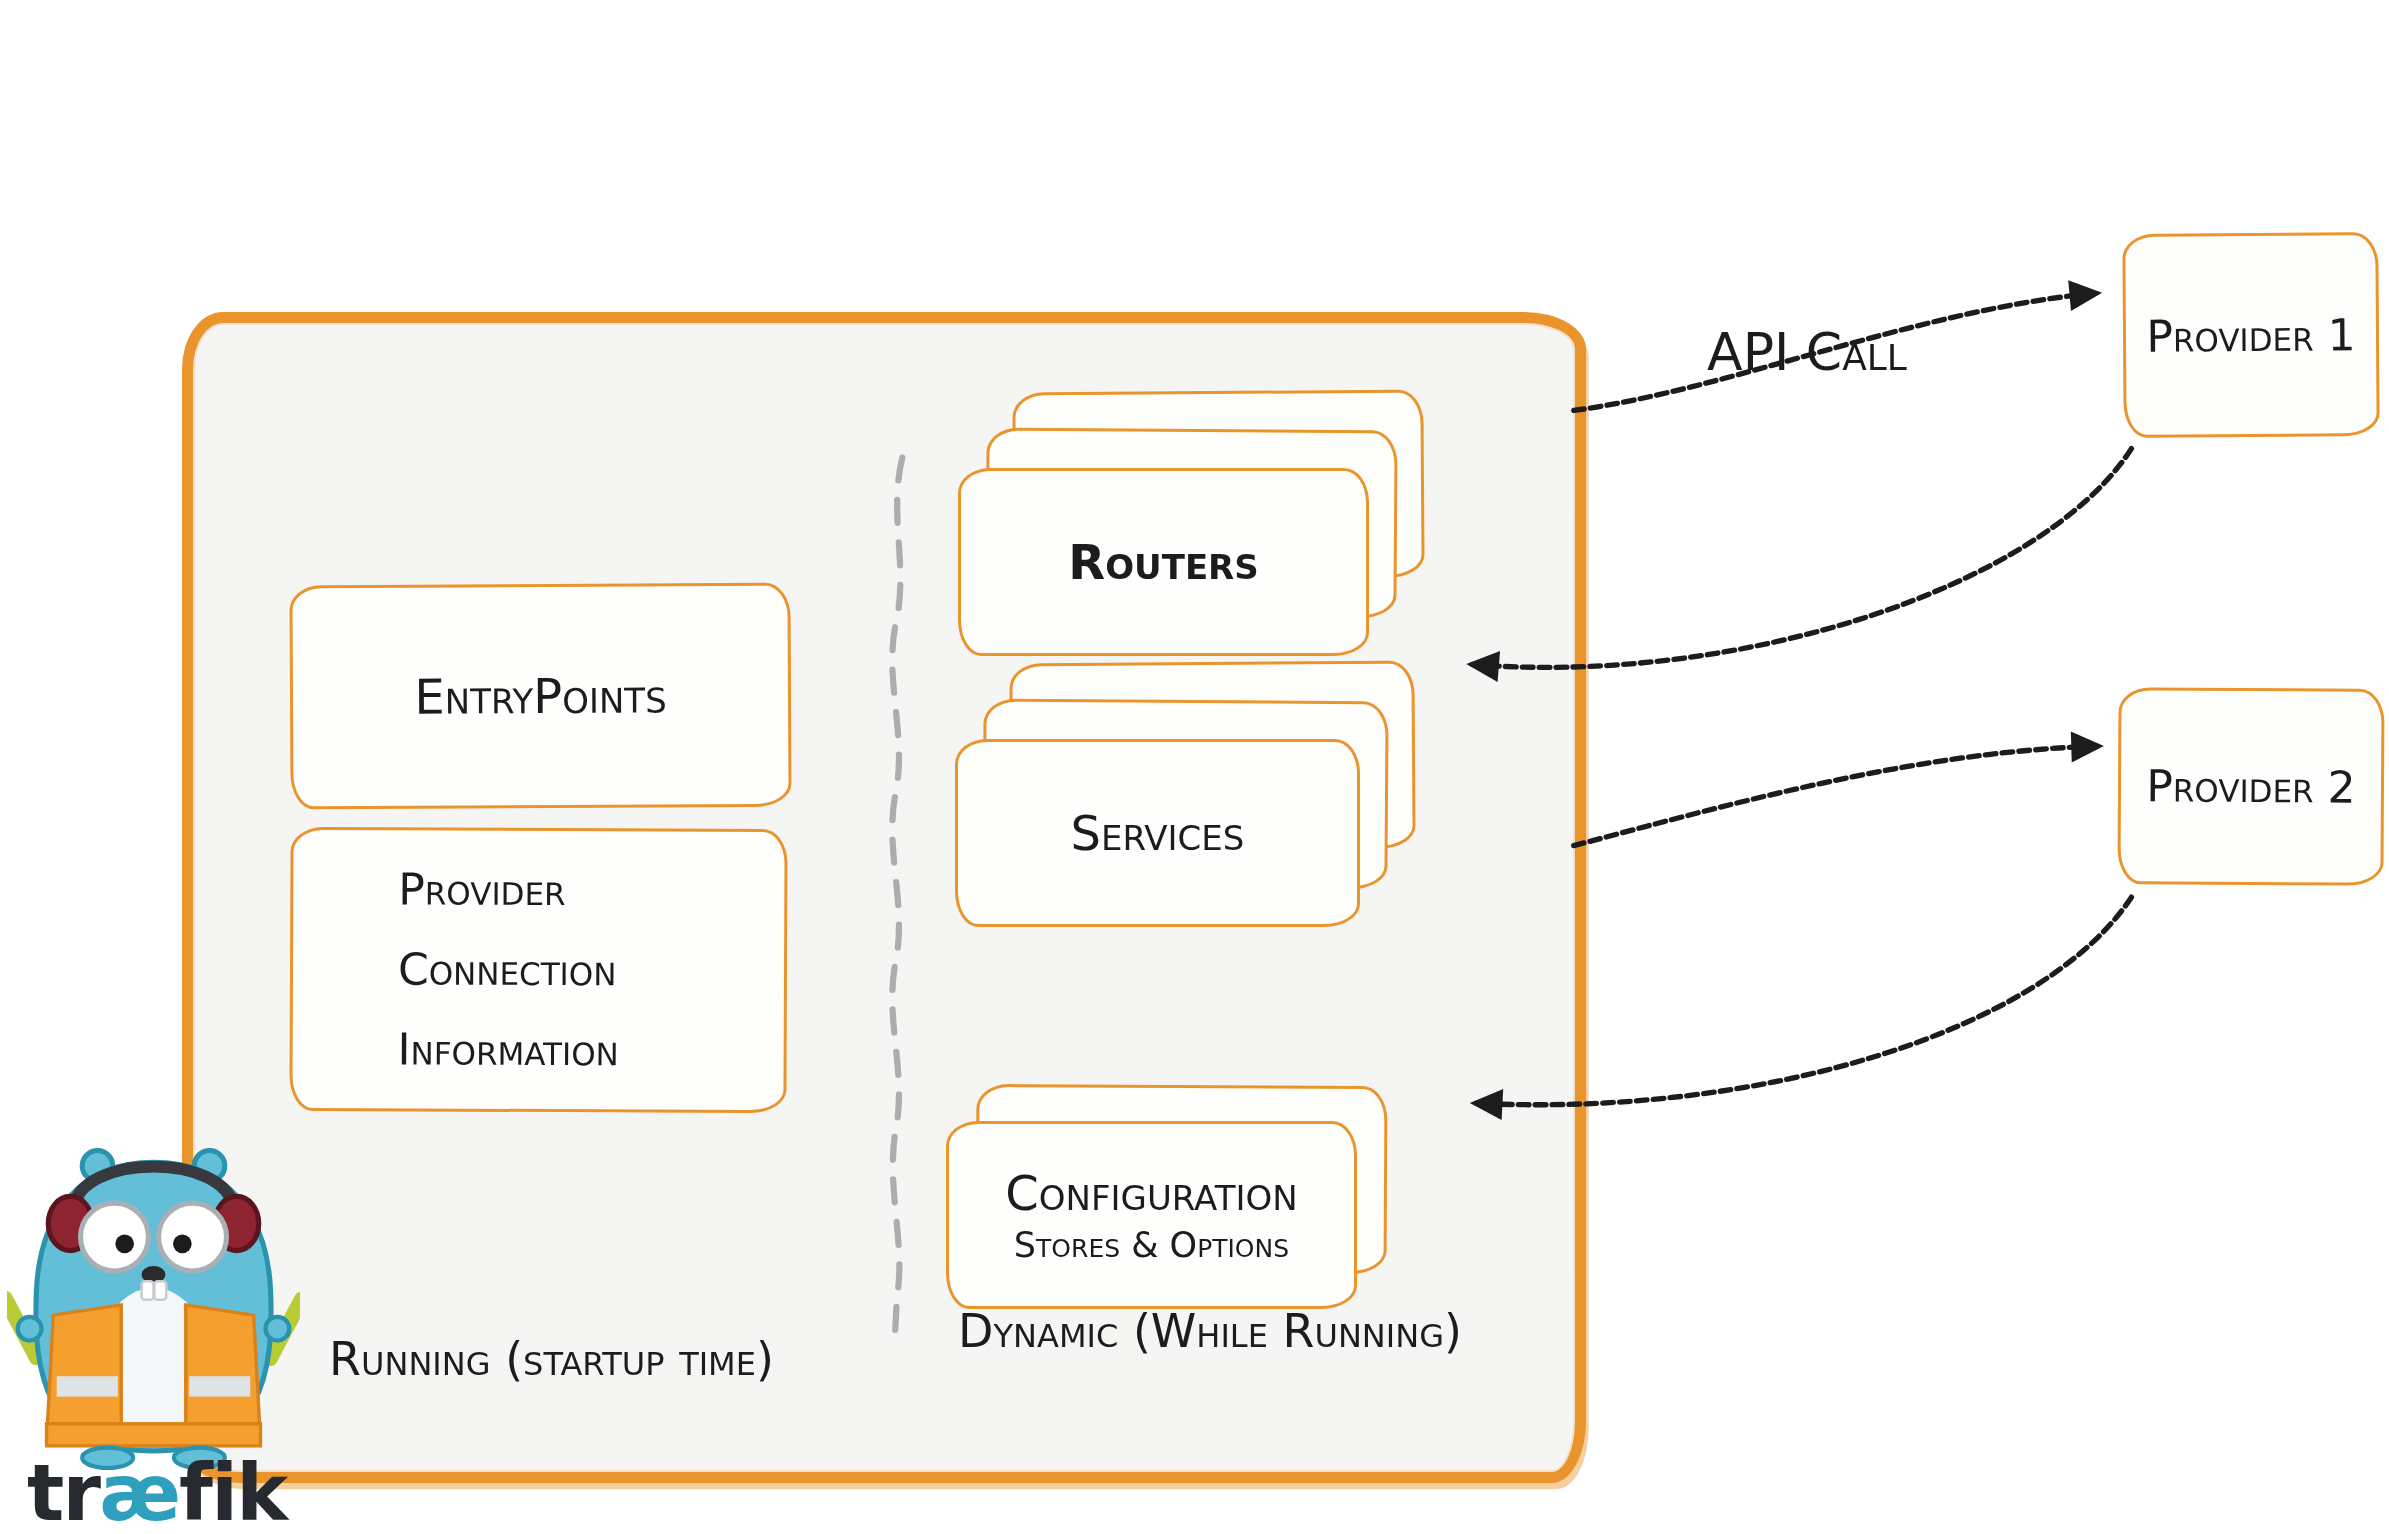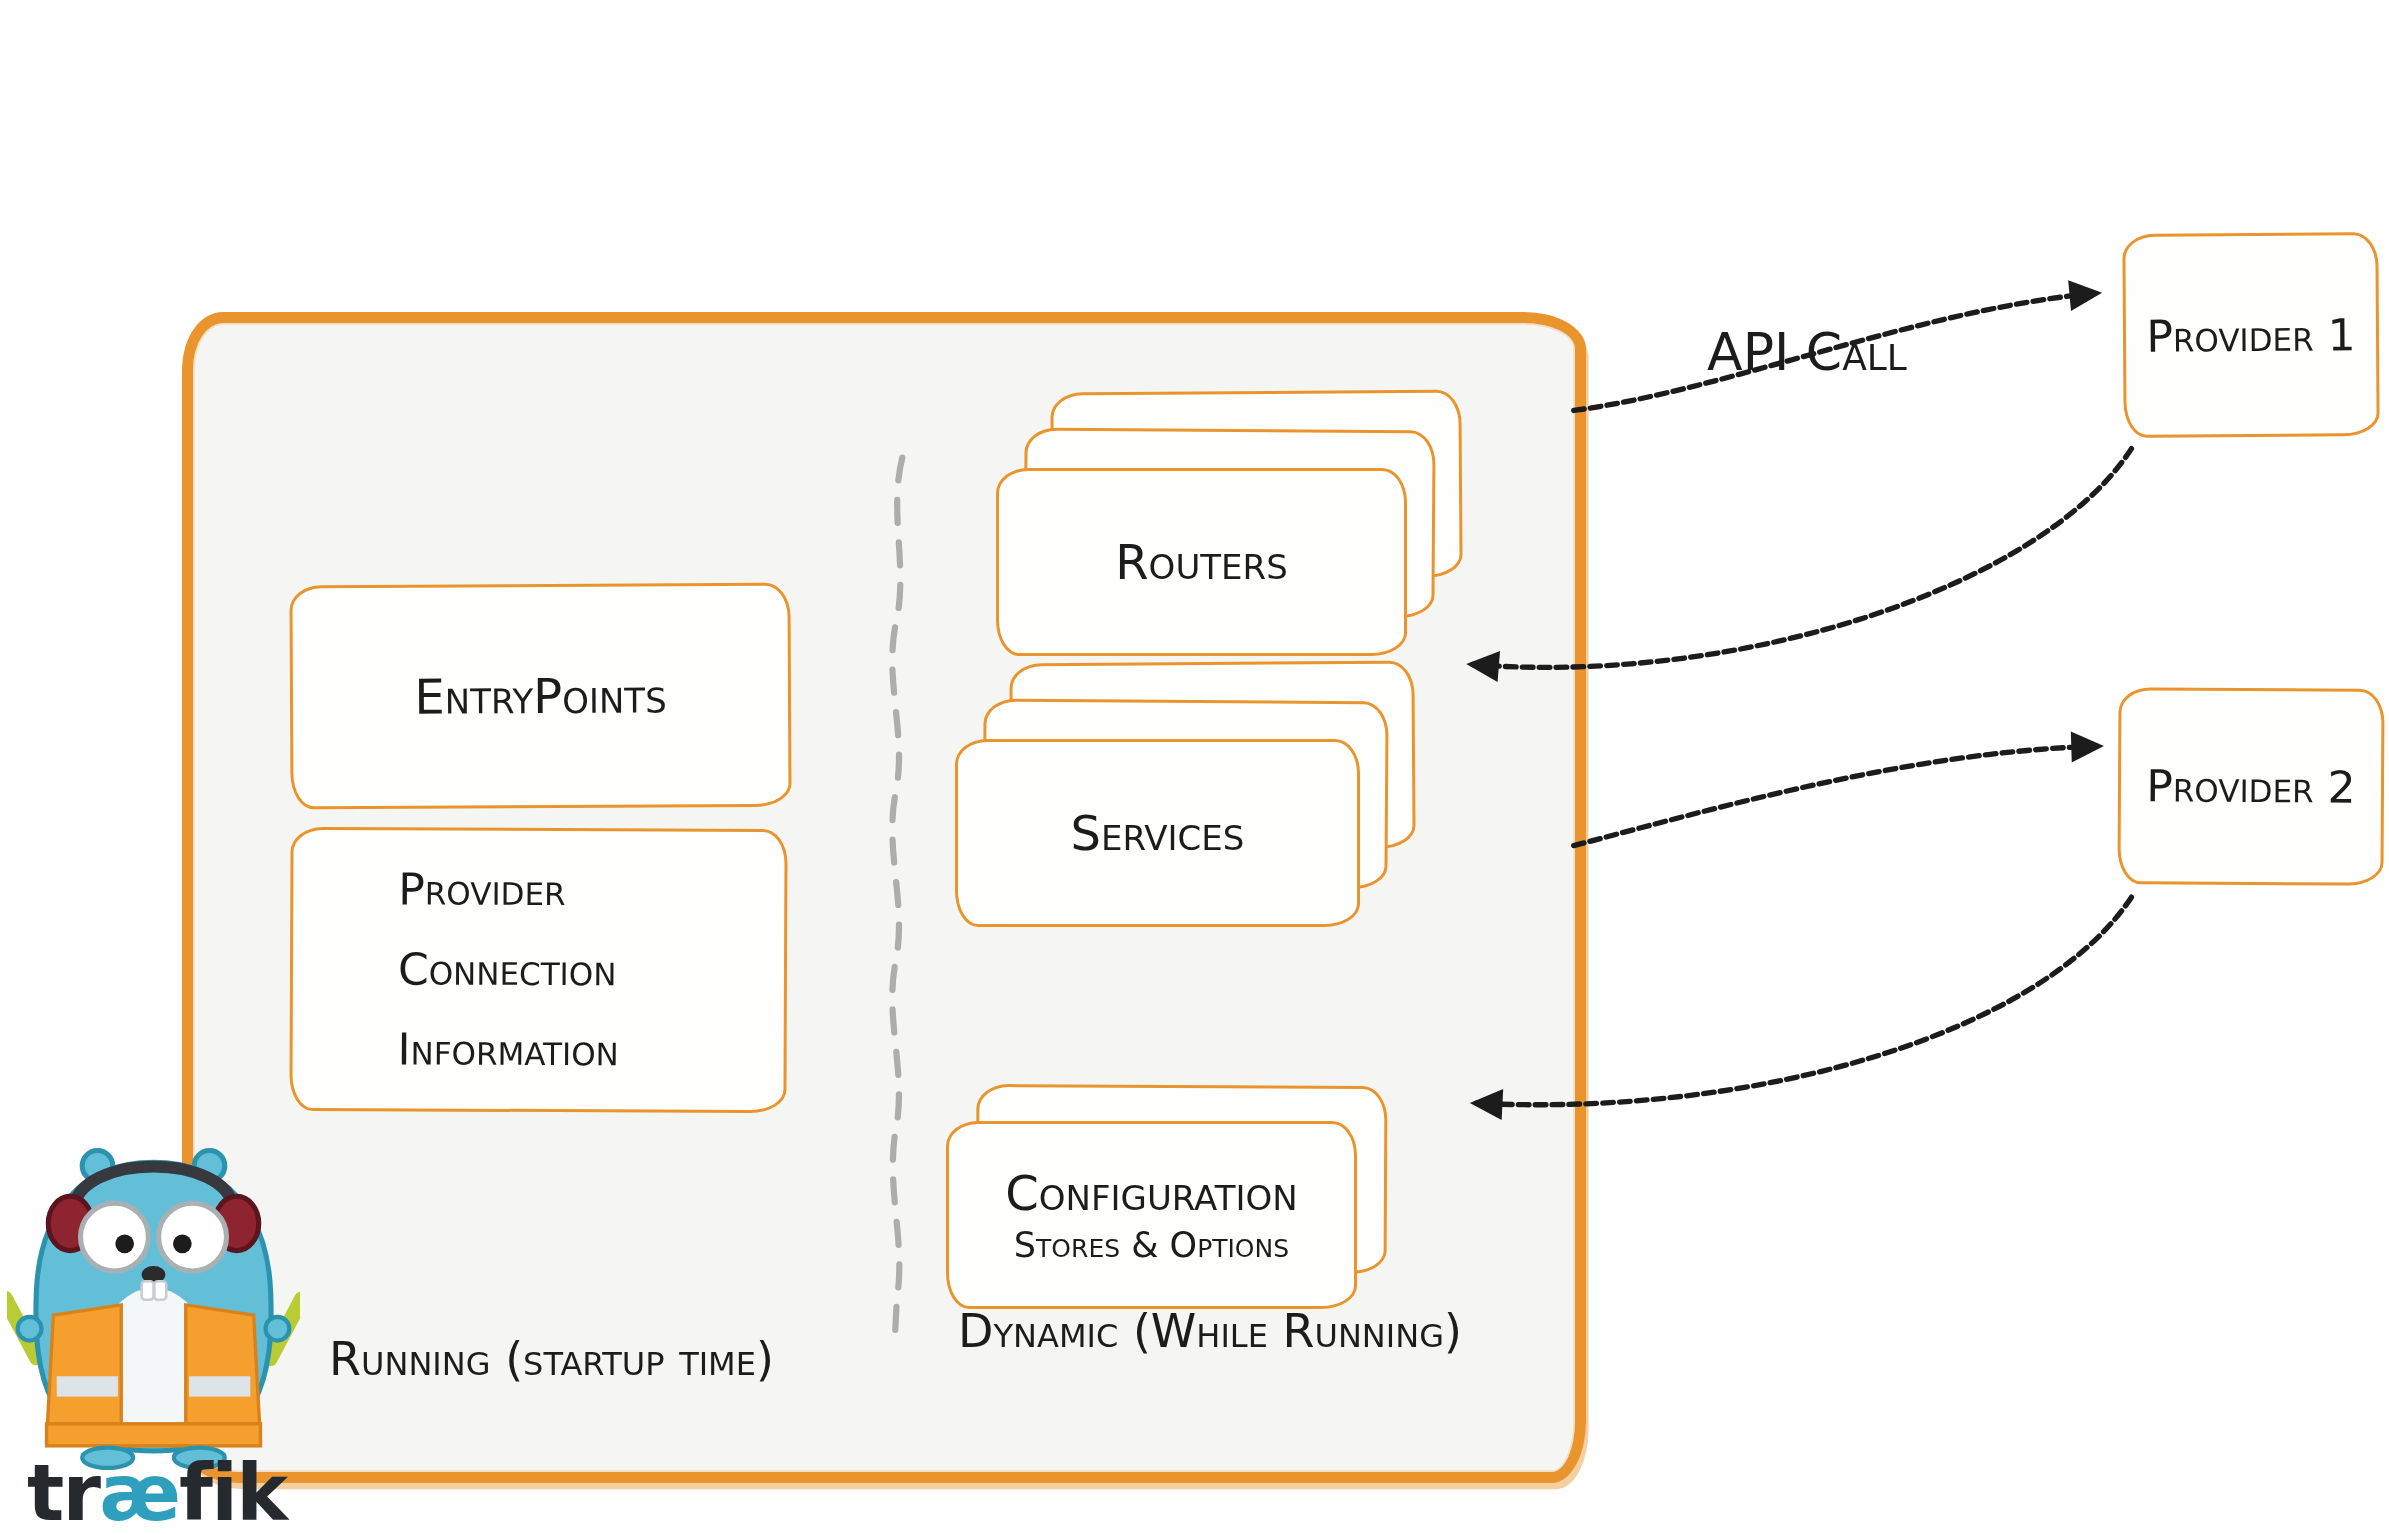--- a/index.html
+++ b/index.html
@@ -53,21 +53,21 @@
   .caption { position: absolute; font-size: 46px; text-align: center; }
   .static-caption  { left: 285px;  top: 1332px; width: 533px; }
   .dynamic-caption { left: 917px; top: 1304px; width: 586px; }
 
   
   .stack { position: absolute; }
   .stack .card { position: absolute; left: 0; top: 0; width: 100%; height: 100%; }
   .stack .b1 { transform: translate(28px, -39px) rotate(.4deg); }
   .stack .b2 { transform: translate(55px, -77px) rotate(-.4deg); }
   .stack .front { display: flex; flex-direction: column; align-items: center; justify-content: center; }
-  .routers-stack      { left: 996px; top: 468px;  width: 411px; height: 188px; }
+  .routers-stack      { left: 958px; top: 468px;  width: 411px; height: 188px; font-weight: bold; }
   .services-stack     { left: 955px; top: 711px;  width: 405px; height: 188px; margin-top: 28px; }
   .middlewares-stack  { left: 958px; top: 929px; width: 401px; height: 183px; }
   .certificates-stack { left: 946px; top: 1121px; width: 411px; height: 188px; }
   .certificates-stack .b1 { transform: translate(30px, -36px) rotate(.3deg); }
   .cert-sub { font-size: 35px; margin-top: 4px; }
 
   
   .provider-box {
     position: absolute;
     display: flex; align-items: center; justify-content: center;

